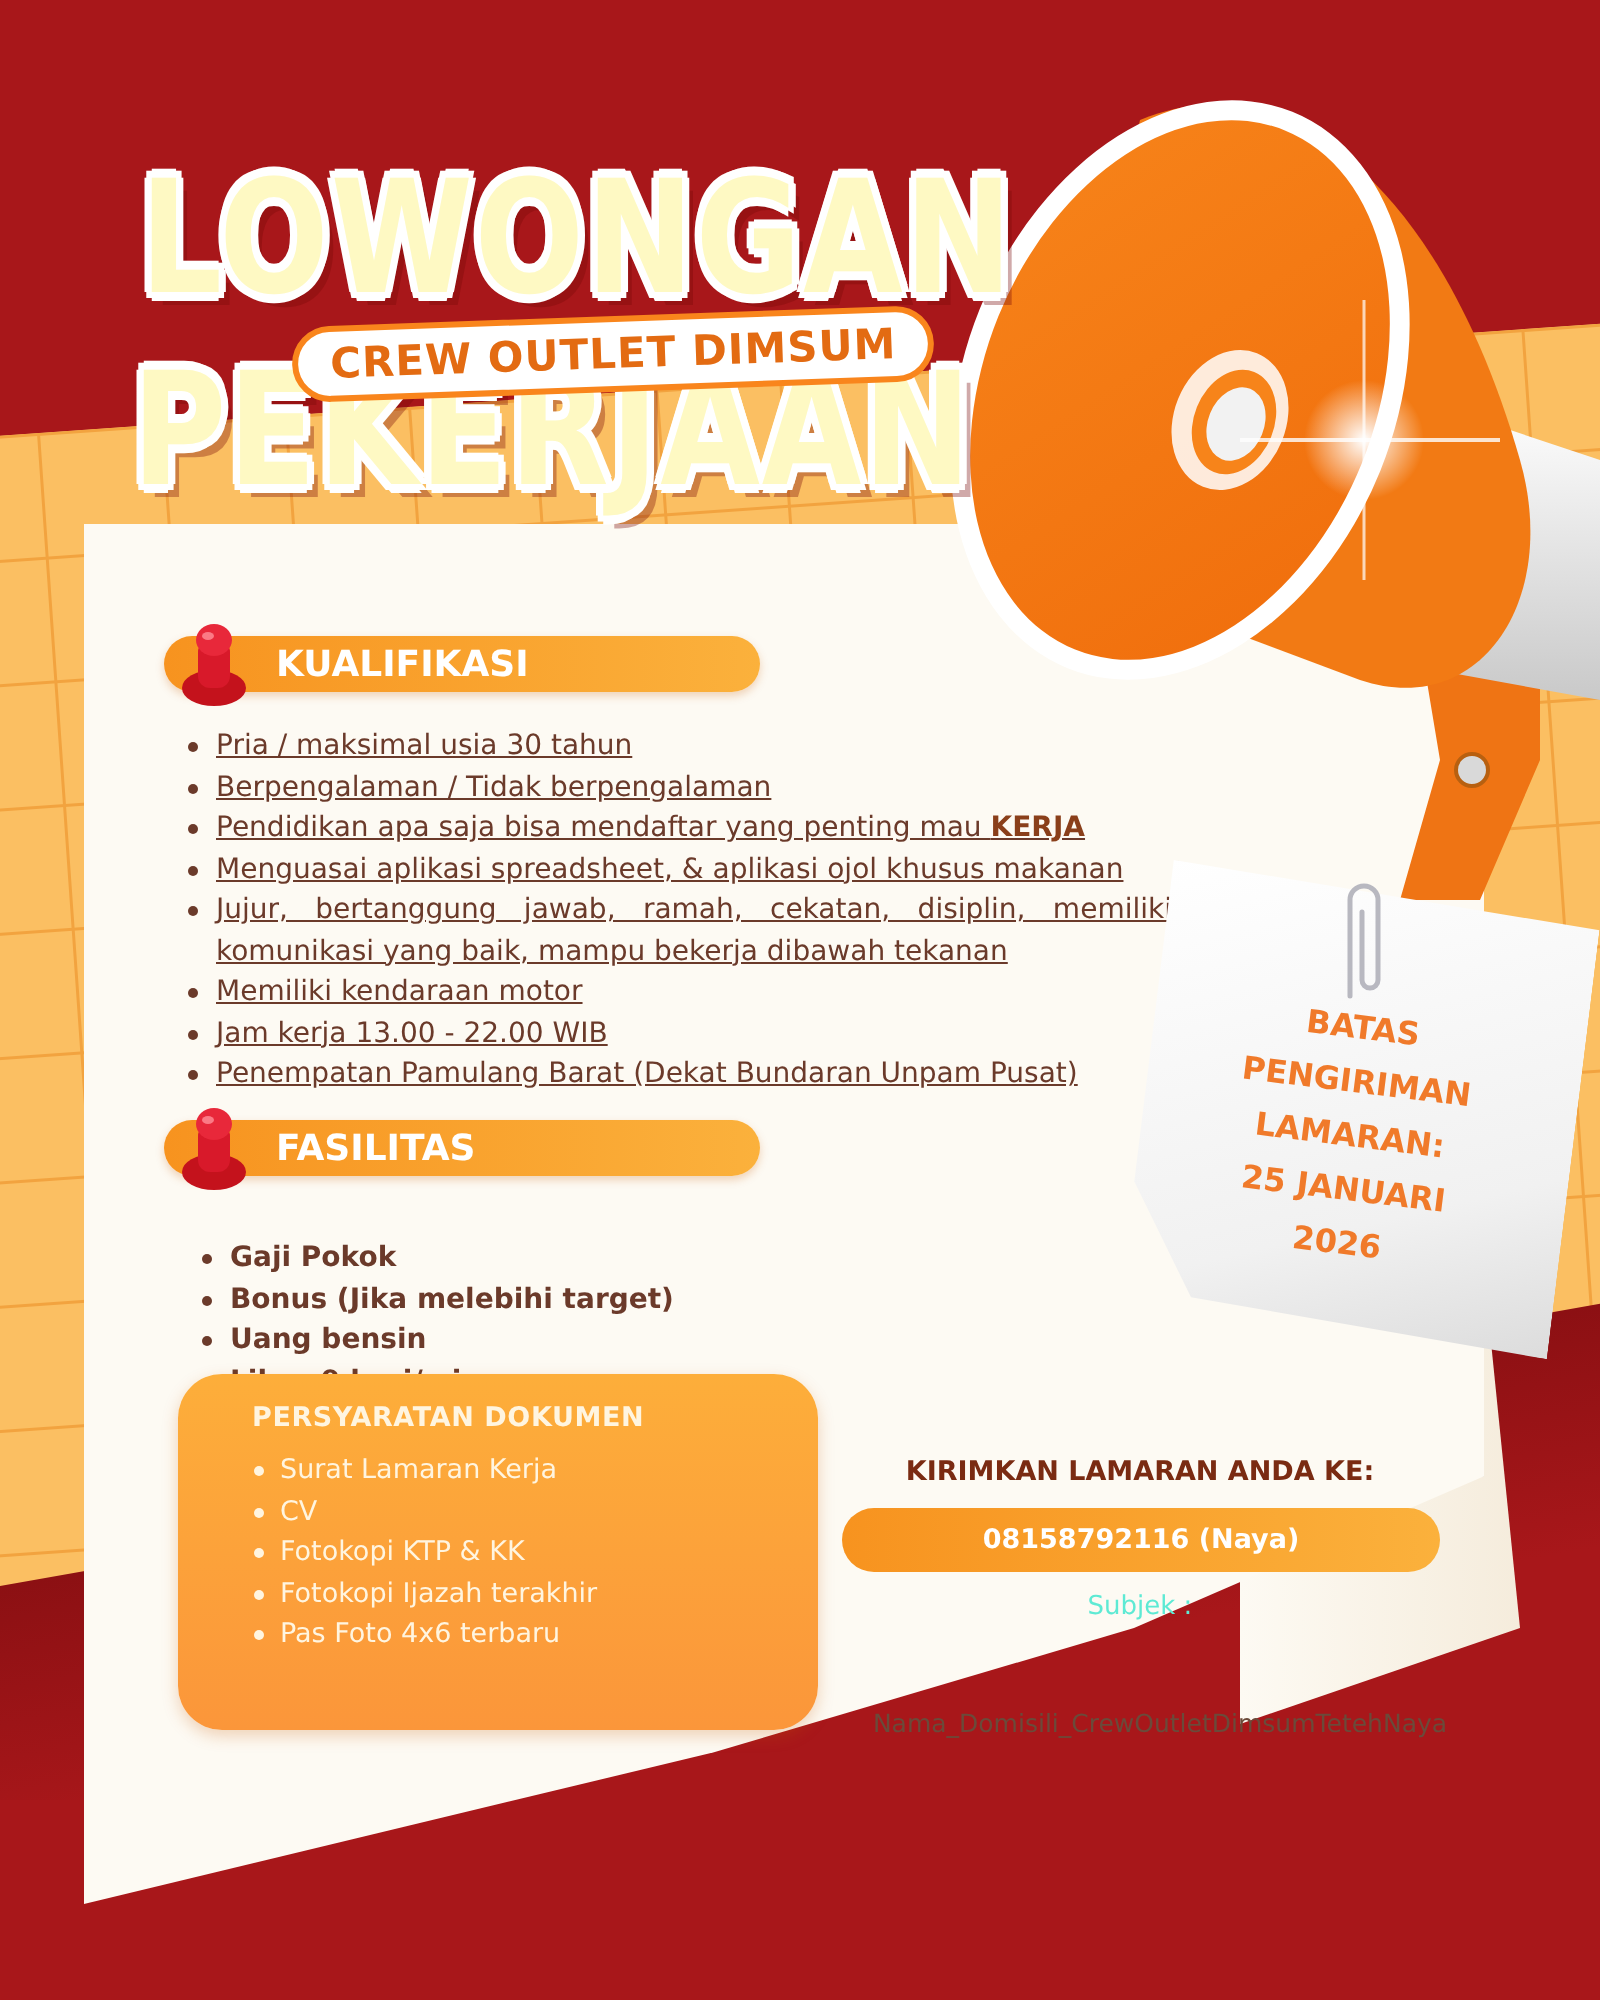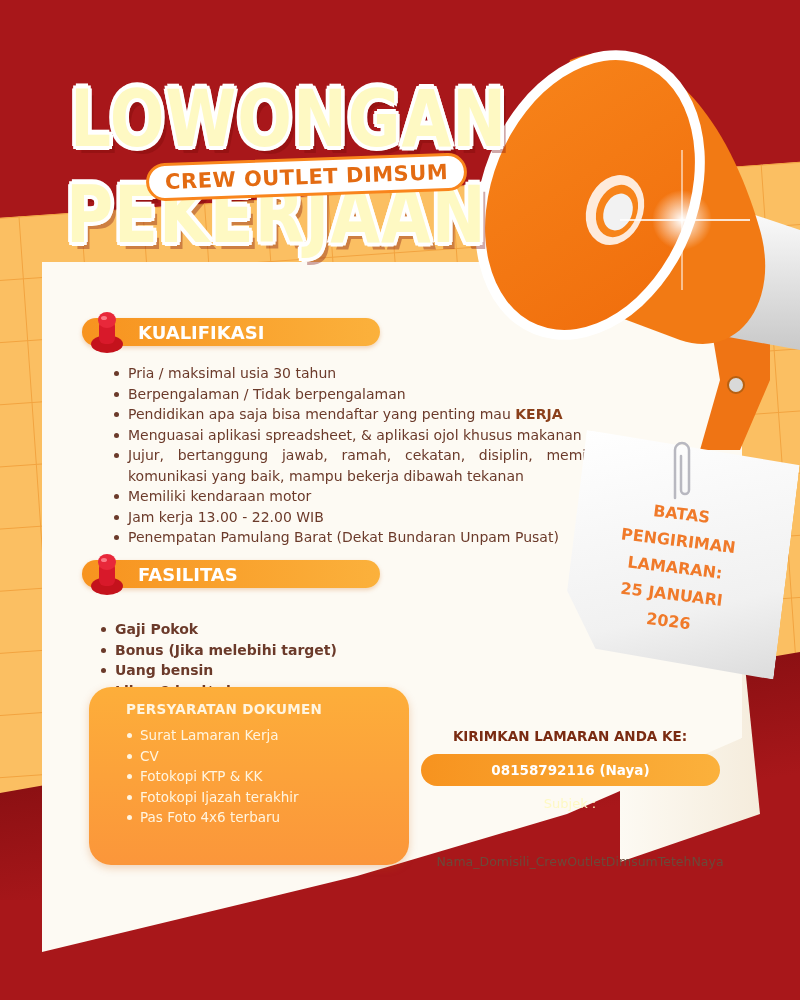--- a/index.html
+++ b/index.html
@@ -167,21 +167,21 @@
   .phone-pill {
     position: absolute; left: 421px; top: 754px; width: 299px; height: 32px;
     border-radius: 16px;
     background: linear-gradient(90deg, #f7931f, #fbb13c);
     color: #fff; font-weight: bold; font-size: 13.5px;
     display: flex; align-items: center; justify-content: center;
     z-index: 6;
   }
   .subject-label {
     position: absolute; left: 420px; top: 796px; width: 300px;
-    text-align: center; color: #fef9c3; font-size: 13px; z-index: 6;
+    text-align: center; color: #5eead4; font-size: 13px; z-index: 6;
   }
   .subject-value {
     position: absolute; left: 405px; top: 854px; width: 350px;
     text-align: center; color: #6b4a3a; font-size: 12.5px; z-index: 6;
     white-space: nowrap;
   }
 
   
   .note {
     position: absolute; left: 568px; top: 442px;
@@ -253,21 +253,21 @@
 <div class="section-pill" style="left:82px; top:318px; width:298px;">
   <span>KUALIFIKASI</span>
 </div>
 <svg class="pin" style="left:90px; top:310px;" viewBox="0 0 34 44">
   <ellipse cx="17" cy="34" rx="16" ry="9" fill="#c4121c"></ellipse>
   <rect x="9" y="10" width="16" height="24" rx="6" fill="#d8192a"></rect>
   <ellipse cx="17" cy="10" rx="9" ry="8" fill="#e8283a"></ellipse>
   <ellipse cx="14" cy="8" rx="3" ry="2" fill="#ff8f98" opacity=".8"></ellipse>
 </svg>
 
-<ul class="bullets" style="left:111px; top:363px; width:495px;">
+<ul class="bullets" style="left:91px; top:363px; width:495px;text-decoration:underline;">
   <li>Pria / maksimal usia 30 tahun</li>
   <li>Berpengalaman / Tidak berpengalaman</li>
   <li><span>Pendidikan apa saja bisa mendaftar yang penting mau </span><b>KERJA</b></li>
   <li>Menguasai aplikasi spreadsheet, &amp; aplikasi ojol khusus makanan</li>
   <li class="justify">Jujur, bertanggung jawab, ramah, cekatan, disiplin, memiliki komunikasi yang baik, mampu bekerja dibawah tekanan</li>
   <li>Memiliki kendaraan motor</li>
   <li>Jam kerja 13.00 - 22.00 WIB</li>
   <li>Penempatan Pamulang Barat (Dekat Bundaran Unpam Pusat)</li>
 </ul>
 

